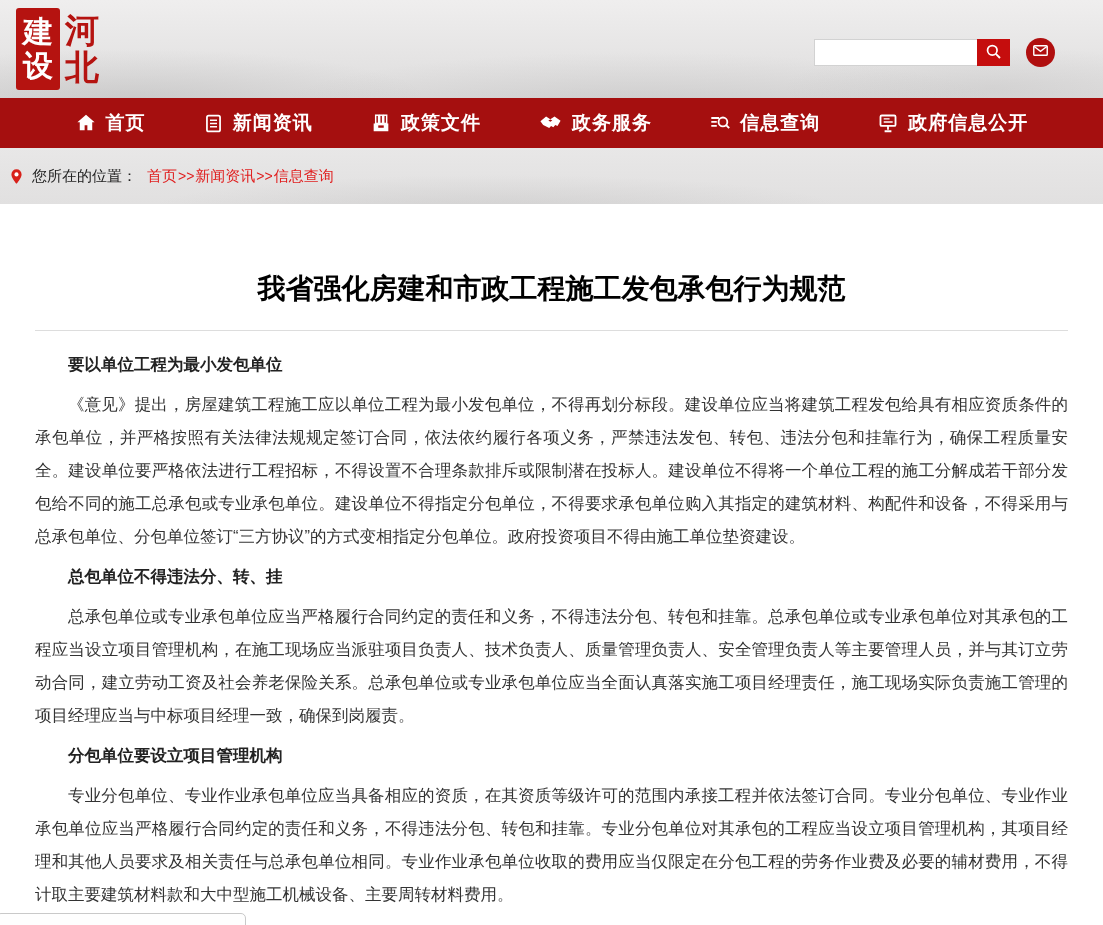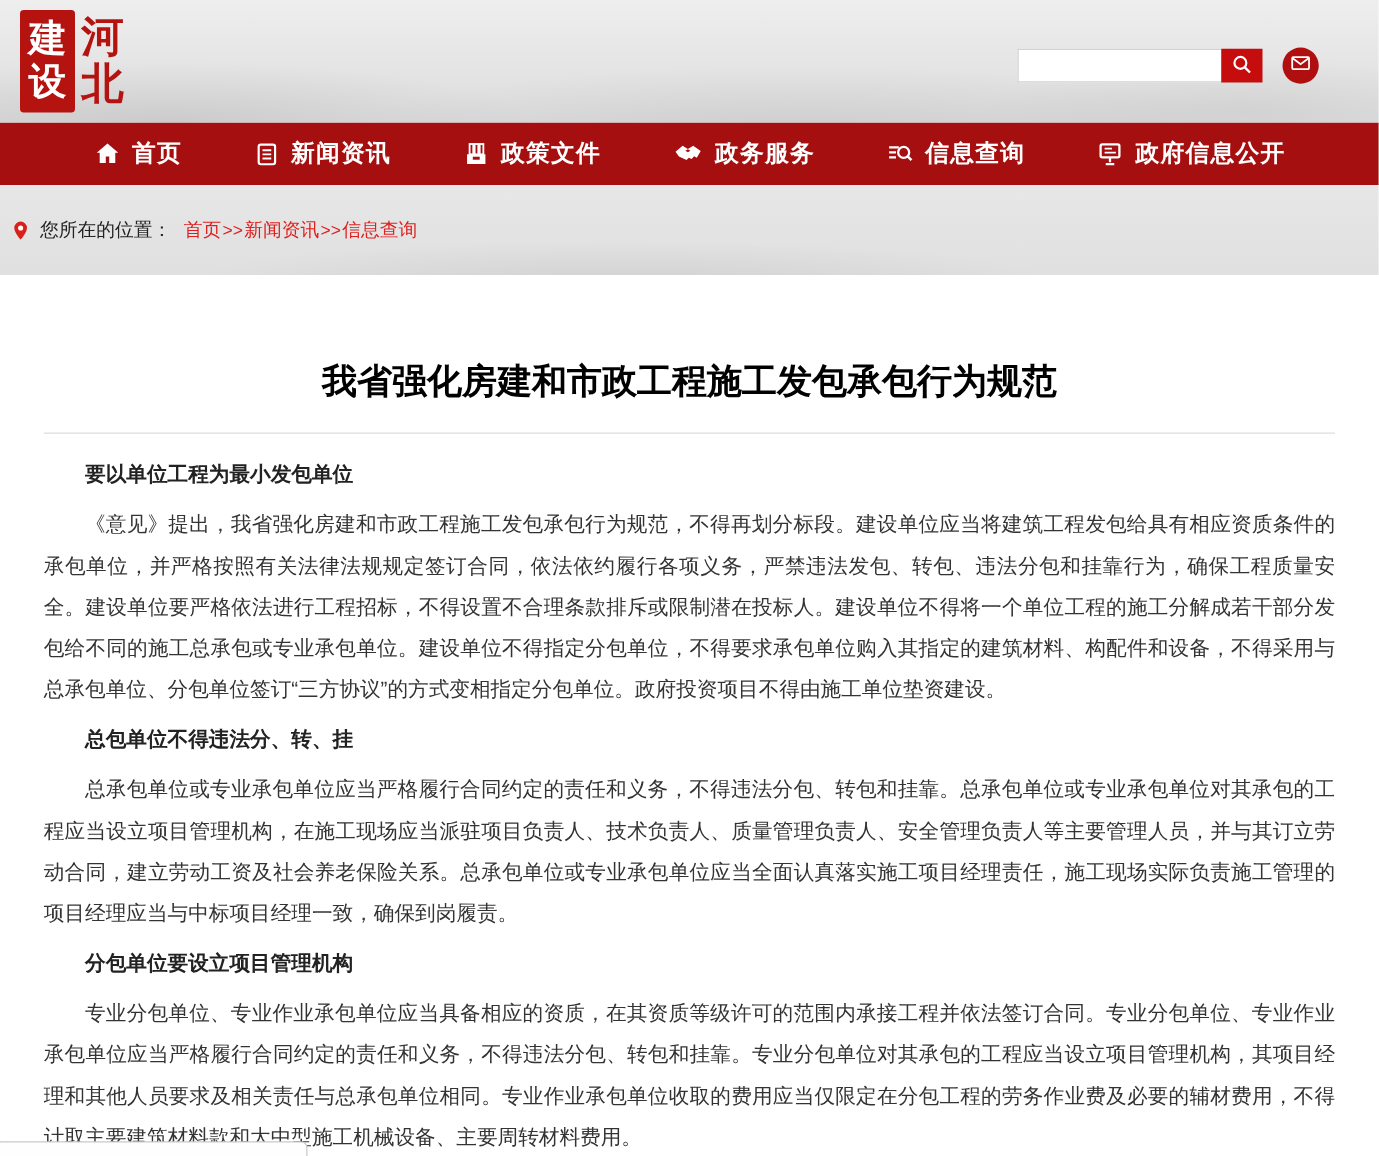--- a/index.html
+++ b/index.html
@@ -41,21 +41,21 @@
 
   
   .main-nav { height:50px; background:#a50f0f; display:flex; align-items:center;
               justify-content:space-around; padding:0 46px; }
   .nav-item { display:flex; align-items:center; color:#fff; cursor:pointer; }
   .nav-item .icon { display:flex; align-items:center; margin-right:9px; }
   .nav-item .label { font-size:19px; font-weight:bold; letter-spacing:1px; }
 
   
   .breadcrumb-strip {
-    height:72px; display:flex; align-items:center; padding-left:8px;
+    height:56px; display:flex; align-items:center; padding-left:8px;
     background:
       radial-gradient(ellipse 500px 50px at 45% 110%, rgba(120,120,120,.14), transparent 70%),
       linear-gradient(#e8e7e7,#e1e0e0);
   }
   .breadcrumb-strip .pin { display:flex; align-items:center; margin-right:7px; }
   .crumb-prefix { font-size:15px; color:#222; margin-right:10px; }
   .crumb-link { font-size:15px; color:#e01e1e; text-decoration:none; cursor:pointer; }
   .crumb-sep { font-size:14px; color:#e01e1e; margin:0 1px; }
 
   
@@ -183,21 +183,21 @@
     </span>
     <span class="crumb-prefix">您所在的位置：</span>
     <span id="crumbs"><a class="crumb-link">首页</a><span class="crumb-sep">&gt;&gt;</span><a class="crumb-link">新闻资讯</a><span class="crumb-sep">&gt;&gt;</span><a class="crumb-link">信息查询</a></span>
   </div>
 
   <main class="content">
     <h1 class="article-title">我省强化房建和市政工程施工发包承包行为规范</h1>
     <div class="title-divider"></div>
     <div class="article-body" id="article-body">
         <div class="article-subhead">要以单位工程为最小发包单位</div>
-        <div class="article-para">《意见》提出，我省强化房建和市政工程施工发包承包行为规范，不得再划分标段。建设单位应当将建筑工程发包给具有相应资质条件的承包单位，并严格按照有关法律法规规定签订合同，依法依约履行各项义务，严禁违法发包、转包、违法分包和挂靠行为，确保工程质量安全。建设单位要严格依法进行工程招标，不得设置不合理条款排斥或限制潜在投标人。建设单位不得将一个单位工程的施工分解成若干部分发包给不同的施工总承包或专业承包单位。建设单位不得指定分包单位，不得要求承包单位购入其指定的建筑材料、构配件和设备，不得采用与总承包单位、分包单位签订“三方协议”的方式变相指定分包单位。政府投资项目不得由施工单位垫资建设。</div>
+        <div class="article-para">《意见》提出，房屋建筑工程施工应以单位工程为最小发包单位，不得再划分标段。建设单位应当将建筑工程发包给具有相应资质条件的承包单位，并严格按照有关法律法规规定签订合同，依法依约履行各项义务，严禁违法发包、转包、违法分包和挂靠行为，确保工程质量安全。建设单位要严格依法进行工程招标，不得设置不合理条款排斥或限制潜在投标人。建设单位不得将一个单位工程的施工分解成若干部分发包给不同的施工总承包或专业承包单位。建设单位不得指定分包单位，不得要求承包单位购入其指定的建筑材料、构配件和设备，不得采用与总承包单位、分包单位签订“三方协议”的方式变相指定分包单位。政府投资项目不得由施工单位垫资建设。</div>
         <div class="article-subhead">总包单位不得违法分、转、挂</div>
         <div class="article-para">总承包单位或专业承包单位应当严格履行合同约定的责任和义务，不得违法分包、转包和挂靠。总承包单位或专业承包单位对其承包的工程应当设立项目管理机构，在施工现场应当派驻项目负责人、技术负责人、质量管理负责人、安全管理负责人等主要管理人员，并与其订立劳动合同，建立劳动工资及社会养老保险关系。总承包单位或专业承包单位应当全面认真落实施工项目经理责任，施工现场实际负责施工管理的项目经理应当与中标项目经理一致，确保到岗履责。</div>
         <div class="article-subhead">分包单位要设立项目管理机构</div>
         <div class="article-para">专业分包单位、专业作业承包单位应当具备相应的资质，在其资质等级许可的范围内承接工程并依法签订合同。专业分包单位、专业作业承包单位应当严格履行合同约定的责任和义务，不得违法分包、转包和挂靠。专业分包单位对其承包的工程应当设立项目管理机构，其项目经理和其他人员要求及相关责任与总承包单位相同。专业作业承包单位收取的费用应当仅限定在分包工程的劳务作业费及必要的辅材费用，不得计取主要建筑材料款和大中型施工机械设备、主要周转材料费用。</div>
       </div>
   </main>
 
   <div class="bottom-tooltip"></div>
 </div>
 

